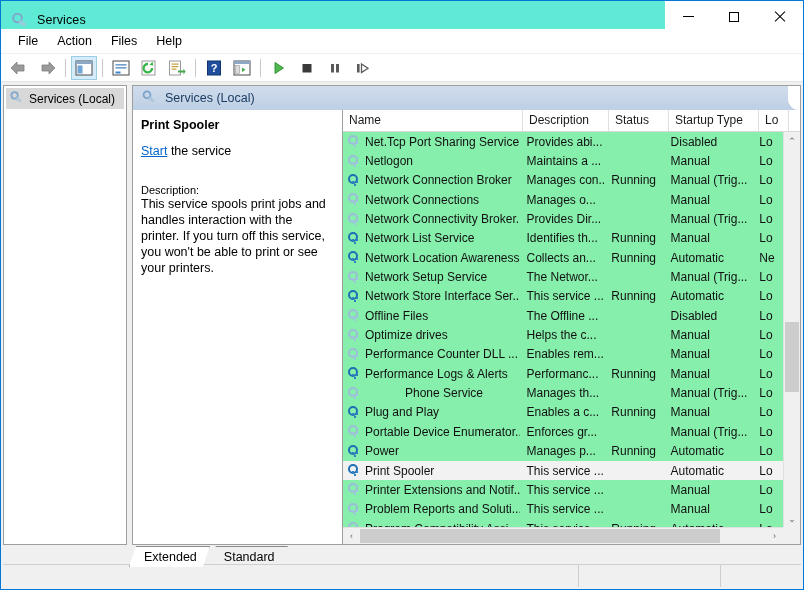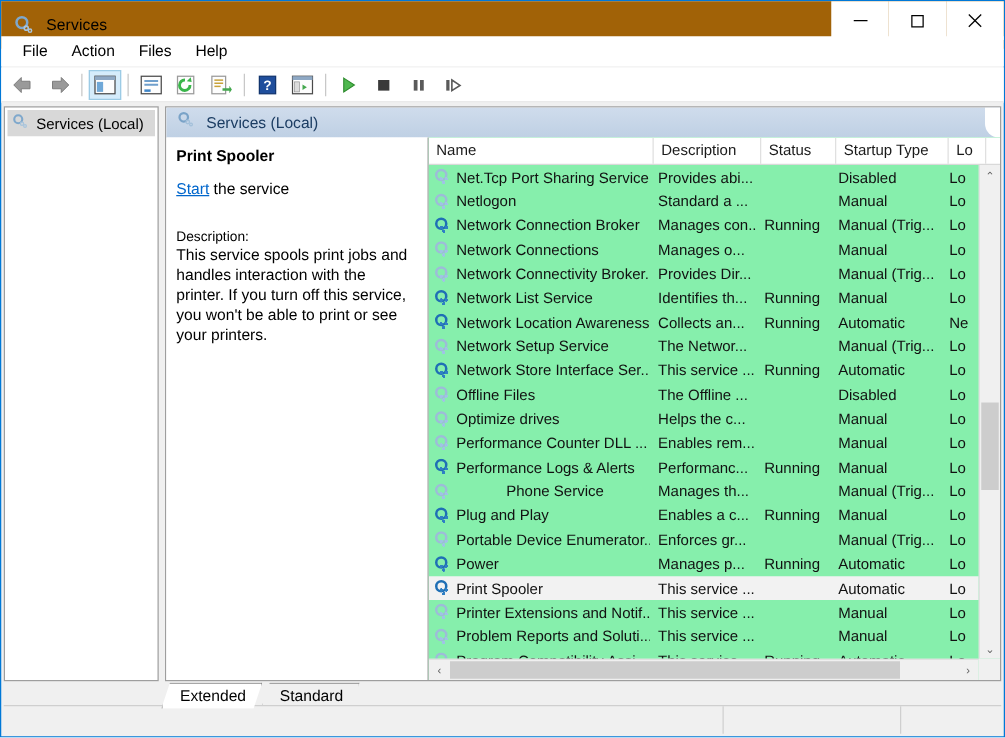--- a/index.html
+++ b/index.html
@@ -16,21 +16,21 @@
     width: 804px; height: 590px;
     box-sizing: border-box;
     border: 1px solid #0078d7;
     background: #f0f0f0;
   }
 
   
   .titlebar {
     position: absolute; left: 0; top: 0;
     width: 802px; height: 38px;
-    background: #a16207;
+    background: #5eead4;
     display: flex; align-items: center;
   }
   .title-icon {
     margin-left: 9px; width: 18px; height: 18px;
     position: relative; flex: 0 0 auto;
   }
   .title-text {
     margin-left: 9px;
     font-size: 12.5px; color: #000000;
     letter-spacing: 0.1px;
@@ -496,21 +496,21 @@
                 <div class="cell" style="width: 30px;">Lo</div>
               </div>
               <div class="row">
                 <div class="cell name" style="width: 180px;">
                   <span class="gear pale">
                     <span class="ring"></span>
                     <span class="teeth"></span>
                   </span>
                   <span class="nm">Netlogon</span>
                 </div>
-                <div class="cell" style="width: 86px;">Standard a ...</div>
+                <div class="cell" style="width: 86px;">Maintains a ...</div>
                 <div class="cell" style="width: 60px;"></div>
                 <div class="cell" style="width: 90px;">Manual</div>
                 <div class="cell" style="width: 30px;">Lo</div>
               </div>
               <div class="row">
                 <div class="cell name" style="width: 180px;">
                   <span class="gear on">
                     <span class="ring"></span>
                     <span class="teeth"></span>
                   </span>

